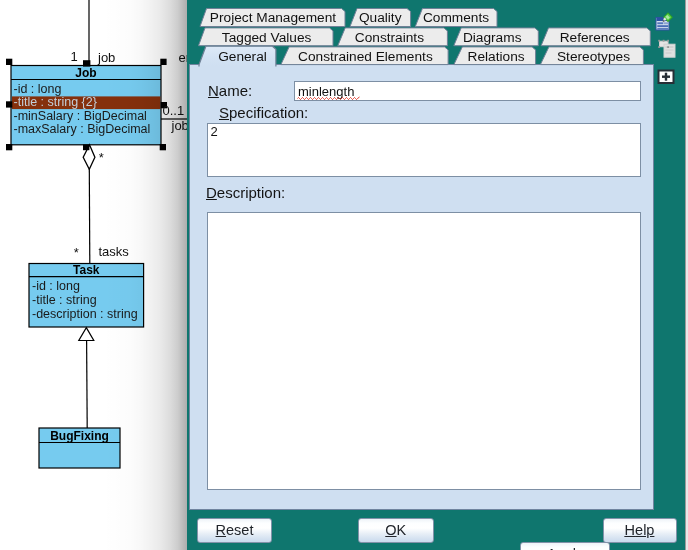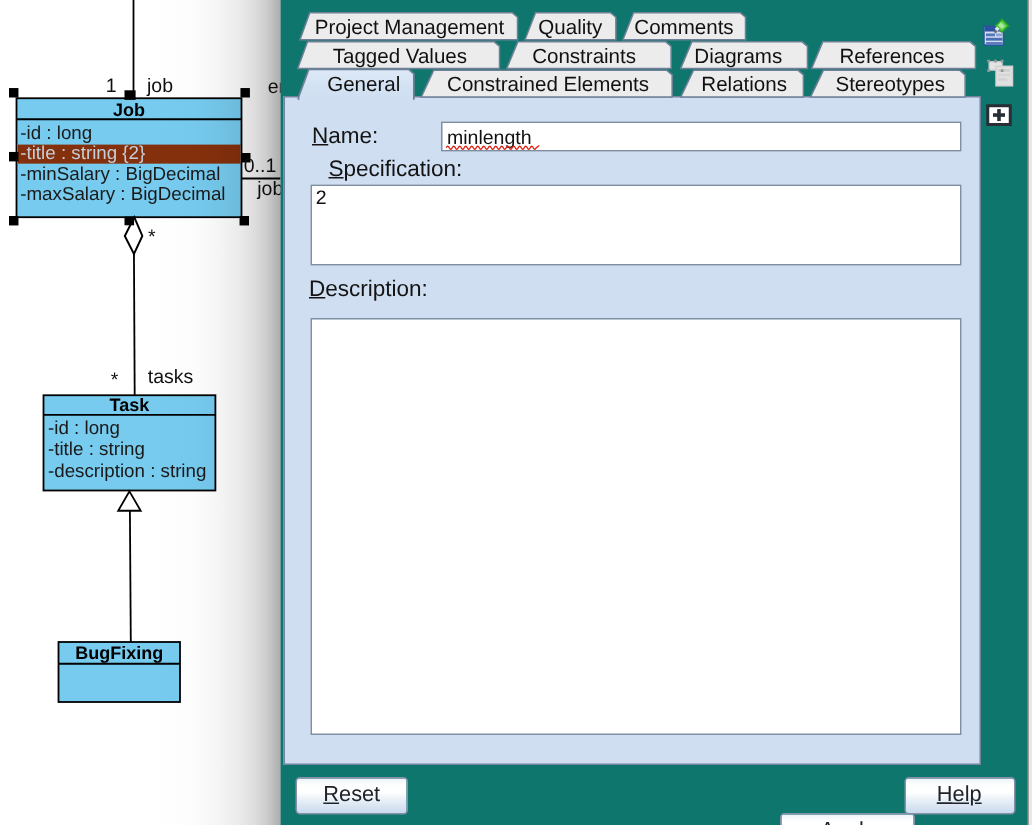--- a/index.html
+++ b/index.html
@@ -138,20 +138,21 @@
     <svg style="position:absolute;left:0;top:0;" width="80" height="19">
       <path d="M 2.5 16.5 q 1 -2 2 0 q 1 2 2 0 q 1 -2 2 0 q 1 2 2 0 q 1 -2 2 0 q 1 2 2 0 q 1 -2 2 0 q 1 2 2 0 q 1 -2 2 0 q 1 2 2 0 q 1 -2 2 0 q 1 2 2 0 q 1 -2 2 0 q 1 2 2 0 q 1 -2 2 0 q 1 2 2 0 q 1 -2 2 0 q 1 2 2 0 q 1 -2 2 0 q 1 2 2 0 q 1 -2 2 0 q 1 2 2 0 q 1 -2 2 0 q 1 2 2 0 q 1 -2 2 0 q 1 2 2 0 q 1 -2 2 0 q 1 2 2 0 q 1 -2 2 0 q 1 2 2 0 l 2 -1.5" fill="none" stroke="#dd2214" stroke-width="0.9"></path>
     </svg>
   </div>
   <div class="fld" style="left:207px;top:122.5px;width:433.5px;height:54px;">
     <div style="position:absolute;left:2.5px;top:0.5px;font-size:13px;color:#111;">2</div>
   </div>
   <div class="fld" style="left:207px;top:212px;width:433.5px;height:277.5px;"></div>
 
   <div class="btn" style="left:197px;top:517.5px;width:75px;"><u>R</u>eset</div>
+  <div class="btn" style="left:358px;top:517.5px;width:75.5px;"><u>O</u>K</div>
   <div class="btn" style="left:520px;top:517.5px;width:90px;margin-top:24px;">Appl<u>y</u></div>
   <div class="btn" style="left:602.5px;top:517.5px;width:74px;text-decoration:underline;"><u>H</u>elp</div>
 
   <svg class="abs" style="left:648px;top:0;" width="40" height="120">
 
     <g>
       <rect x="8" y="17.5" width="13" height="12.5" fill="#d4deef" stroke="#2d53a0" stroke-width="1"></rect>
       <rect x="8.5" y="18" width="12" height="3" fill="#2b52a4"></rect>
       <rect x="9.3" y="22.3" width="6" height="1.9" fill="#5577bc"></rect>
       <rect x="9.3" y="25.2" width="11" height="1.9" fill="#4a6db6"></rect>

